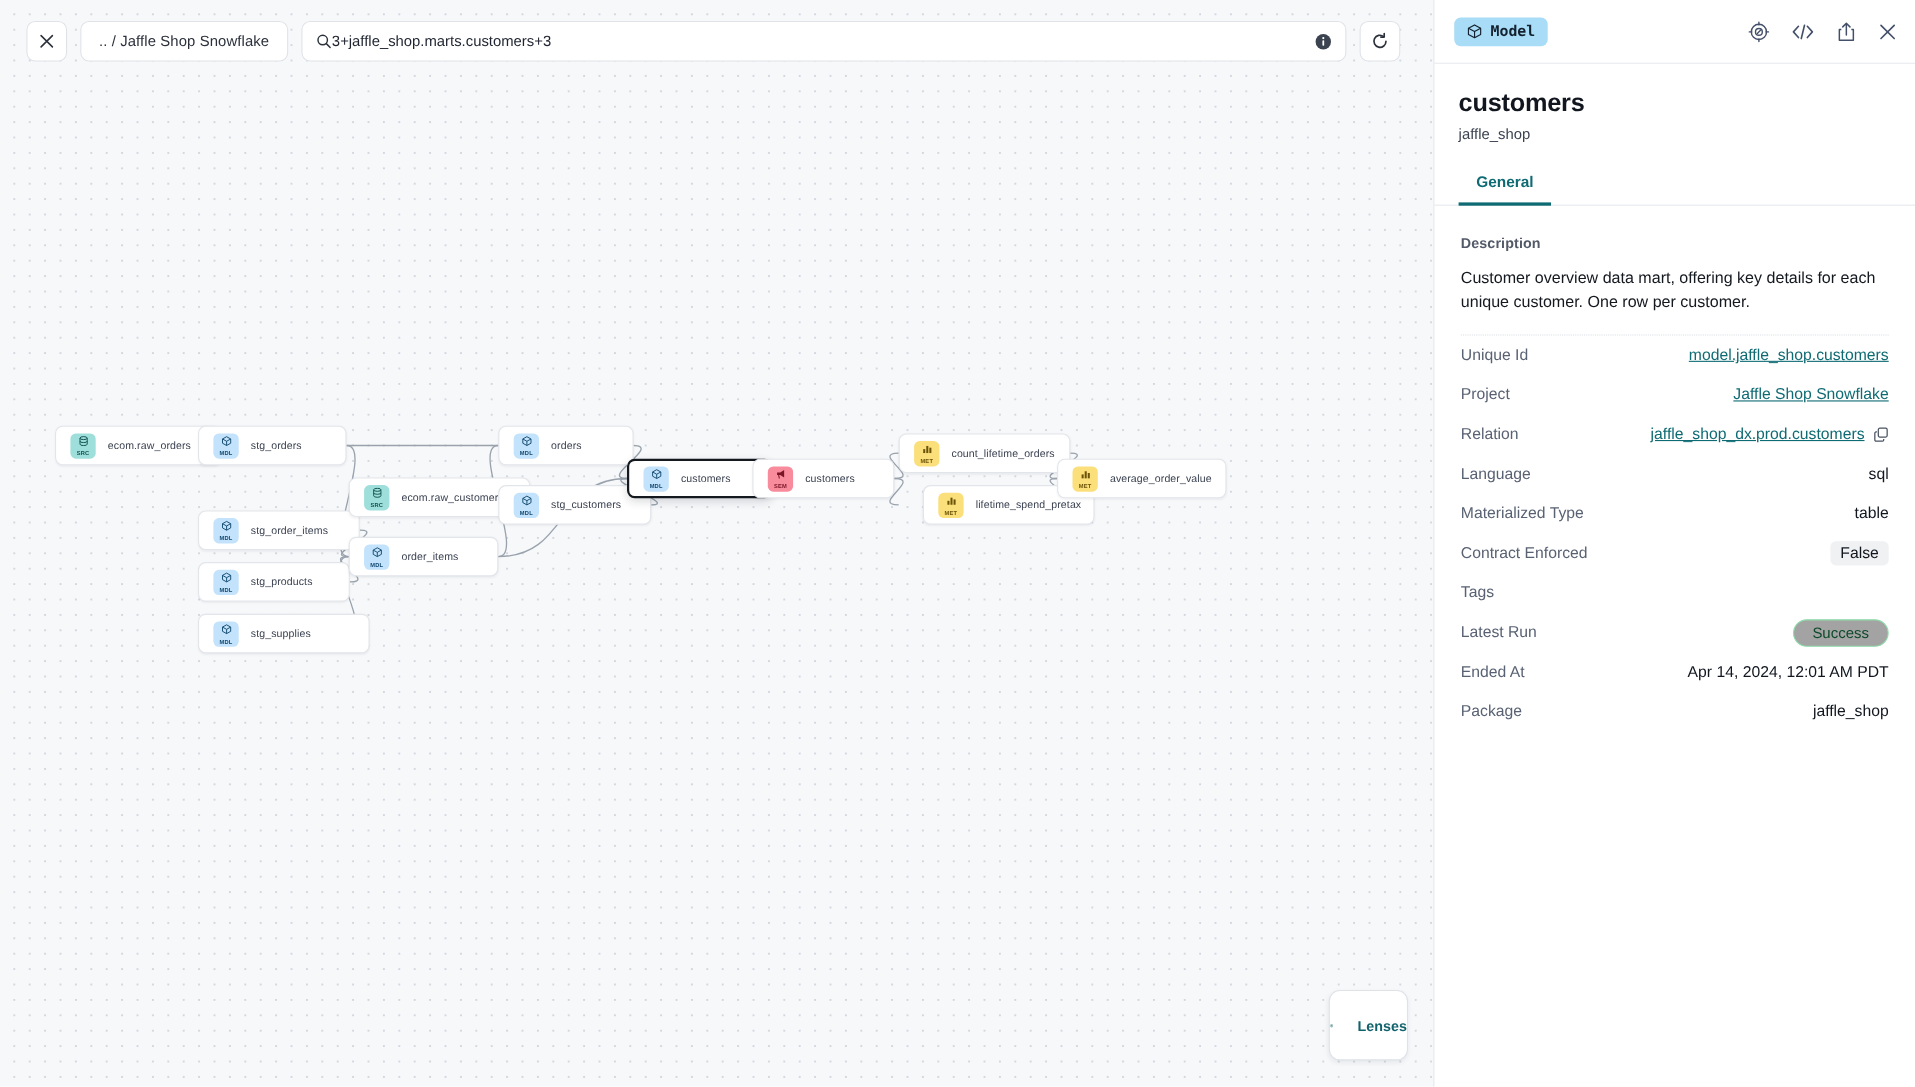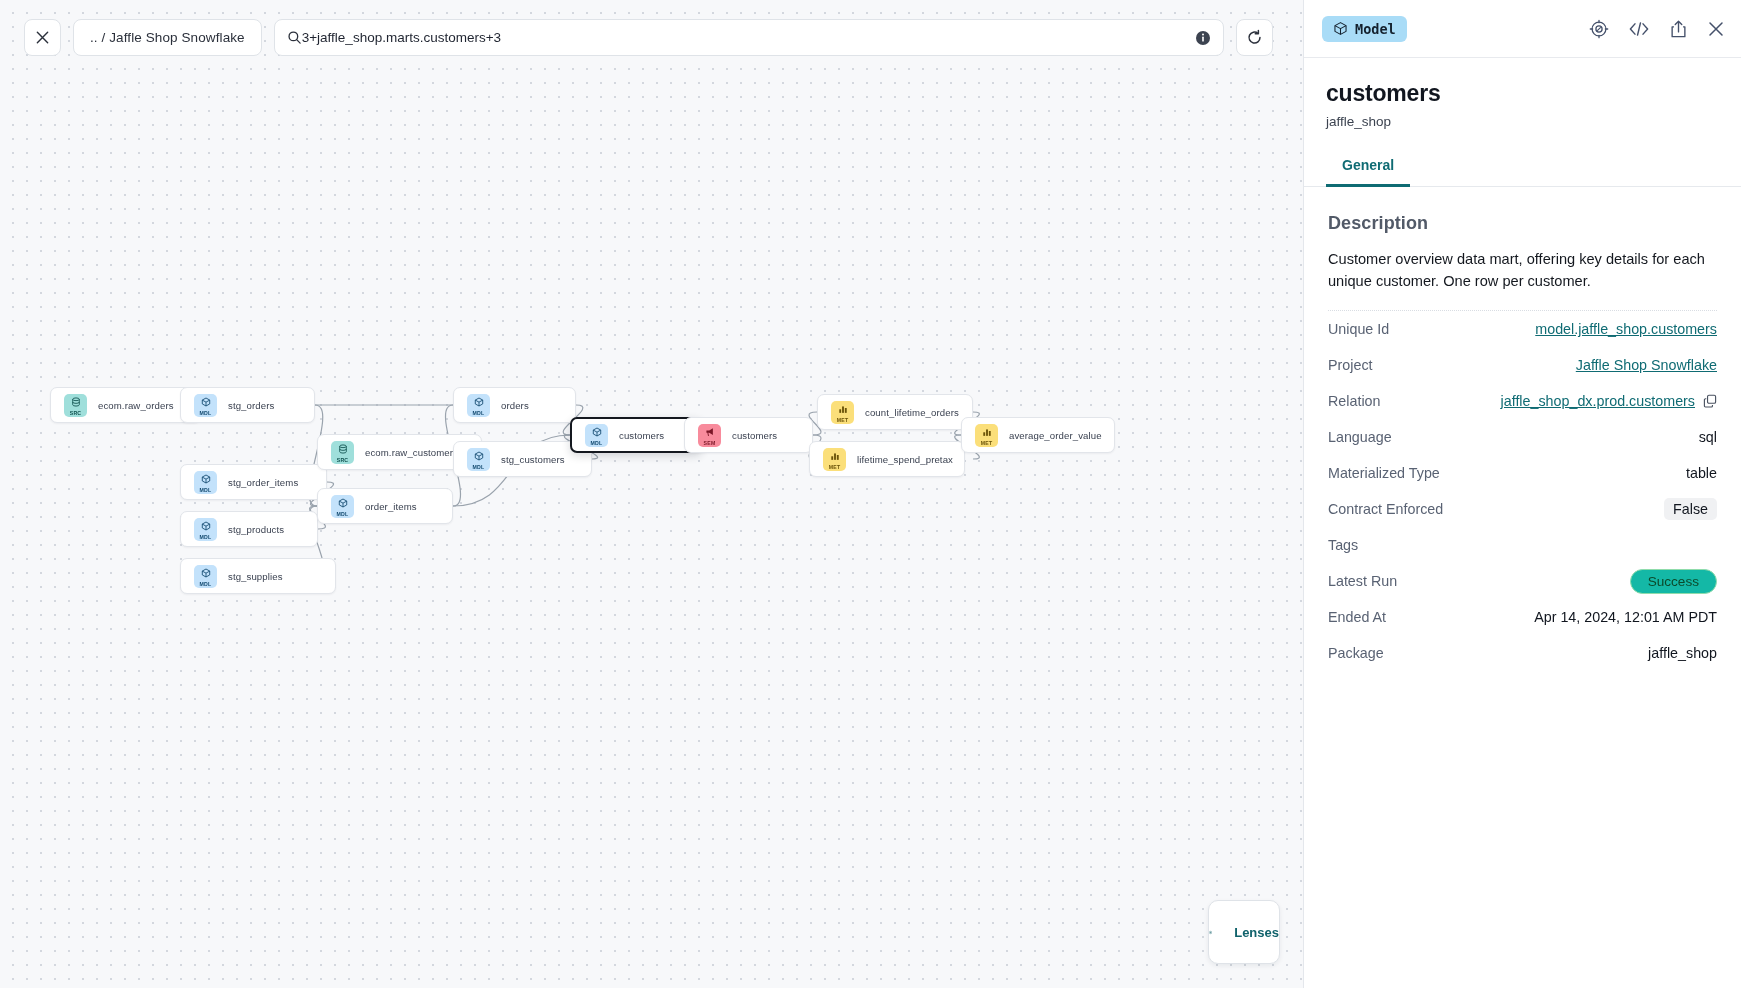--- a/index.html
+++ b/index.html
@@ -133,21 +133,21 @@
     margin-top: 28px; padding: 0 22px;
     border-bottom: 1px solid #e6e9ed; display: flex;
   }
   .tab {
     font-size: 14px; font-weight: 600; color: #0f6b73;
     padding: 0 16px 11px 16px; cursor: pointer;
     border-bottom: 3px solid #0f6b73; margin-bottom: -1px;
   }
 
   #panel-body { padding: 26px 24px 0 24px; overflow-y: auto; flex: 1; }
-  #desc-label { font-size: 18px; font-weight: 700; color: #525a68; letter-spacing: .1px; }
+  #desc-label { font-size: 13px; font-weight: 700; color: #525a68; letter-spacing: .1px; }
   #desc-text {
     font-size: 14.6px; color: #14181f; line-height: 1.52;
     margin-top: 14px; padding-bottom: 18px;
     border-bottom: 1px dotted #d9dde3;
   }
 
   .prop-row {
     display: flex; align-items: center; justify-content: space-between;
     min-height: 36px; padding: 5px 0; gap: 14px;
   }
@@ -155,21 +155,21 @@
   .prop-val {
     font-size: 14.3px; color: #11161f; text-align: right;
     display: flex; align-items: center; gap: 8px; justify-content: flex-end;
   }
   .prop-val.link { color: #0f6b73; text-decoration: underline; cursor: pointer; }
   .chip-grey {
     background: #f0f1f3; border-radius: 5px; padding: 3px 9px;
     font-size: 14.3px; color: #11161f;
   }
   .chip-success {
-    background: #14b8a6; border: 1px solid #8fdcab; border-radius: 13px;
+    background: #a3a3a3; border: 1px solid #8fdcab; border-radius: 13px;
     padding: 4px 17px; font-size: 13.6px; color: #0c4a2b; font-weight: 500;
   }
   .copy-ico { color: #4a5260; cursor: pointer; display:block; }
 </style>
 </head>
 <body>
 
 <div id="app">
 
   <div id="canvas-pane">
@@ -310,21 +310,21 @@
           <span class="badge met">
             <span class="bsym"><svg width="10" height="10" viewBox="0 0 14 14">
                 <rect x="1.8" y="7.4" width="2.6" height="5" fill="currentColor"></rect>
                 <rect x="5.7" y="3.4" width="2.6" height="9" fill="currentColor"></rect>
                 <rect x="9.6" y="5.6" width="2.6" height="6.8" fill="currentColor"></rect>
               </svg></span>
             <span class="btxt">MET</span>
           </span>
           <span class="nlabel">count_lifetime_orders</span>
         </div>
-        <div class="node" style="left: 809px; top: 441px; width: 156px; height: 36px;">
+        <div class="node" style="left: 839px; top: 441px; width: 156px; height: 36px;">
           <span class="badge met">
             <span class="bsym"><svg width="10" height="10" viewBox="0 0 14 14">
                 <rect x="1.8" y="7.4" width="2.6" height="5" fill="currentColor"></rect>
                 <rect x="5.7" y="3.4" width="2.6" height="9" fill="currentColor"></rect>
                 <rect x="9.6" y="5.6" width="2.6" height="6.8" fill="currentColor"></rect>
               </svg></span>
             <span class="btxt">MET</span>
           </span>
           <span class="nlabel">lifetime_spend_pretax</span>
         </div>

